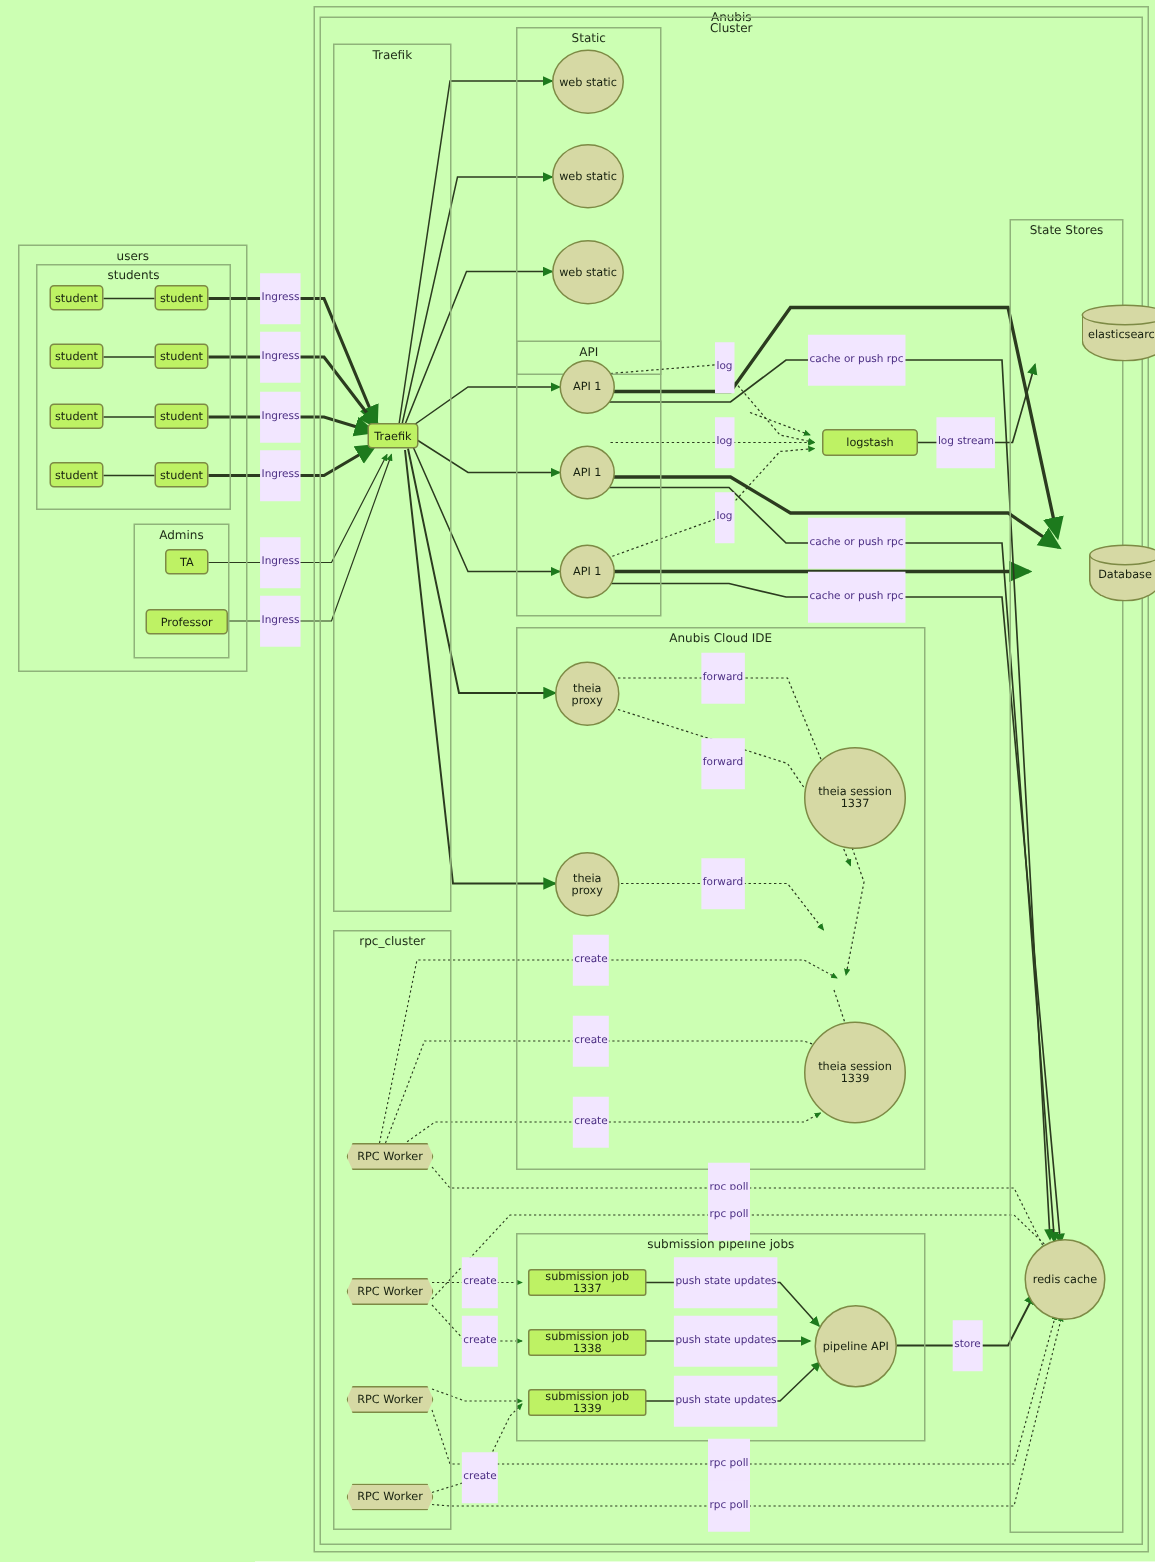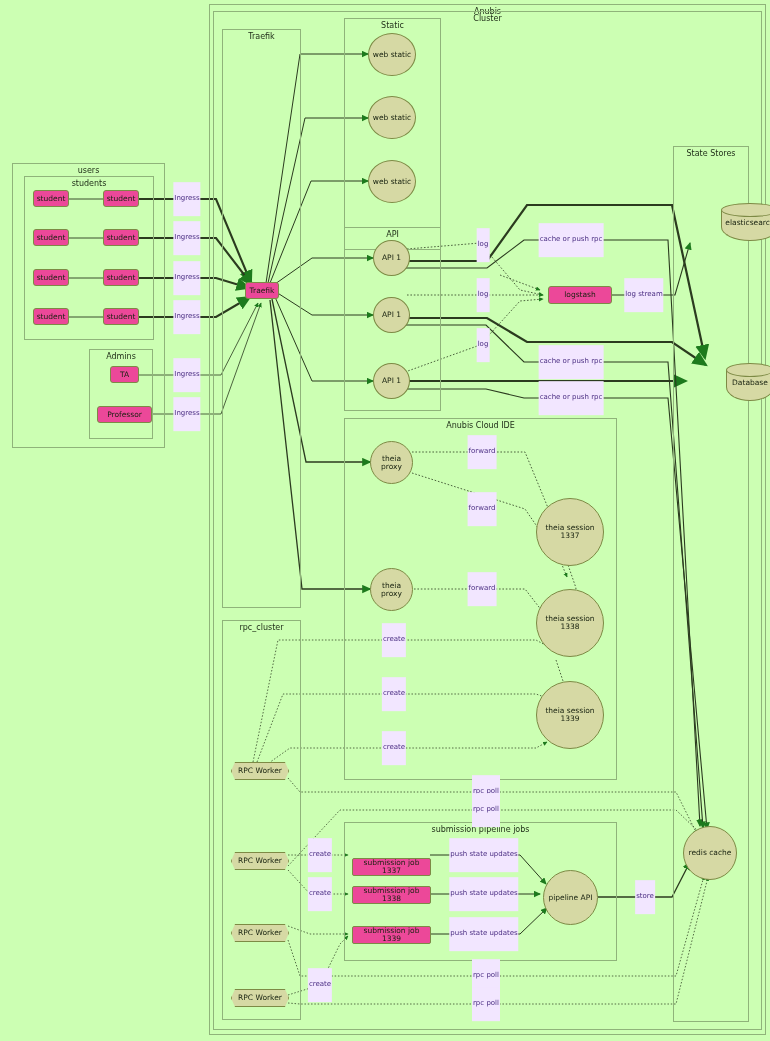--- a/index.html
+++ b/index.html
@@ -9,21 +9,21 @@
   #svgroot{position:absolute;left:0;top:0;width:770px;height:1041px;}
 
   
   .pkg{position:absolute;border:1px solid #8fb37a;background:rgba(0,0,0,0);box-sizing:border-box;}
   .pkg > .pkg-title{position:absolute;top:2px;left:0;width:100%;text-align:center;
       font-size:8px;color:#1d2b16;white-space:nowrap;}
 
   
   .node{position:absolute;box-sizing:border-box;display:flex;align-items:center;justify-content:center;
         color:#17210f;text-align:center;line-height:1.05;}
-  .rect{background:#ec4899;border:1px solid #7d8a45;border-radius:3px;font-size:7.5px;}
+  .rect{background:#bef264;border:1px solid #7d8a45;border-radius:3px;font-size:7.5px;}
   .rect.sq{border-radius:2px;}
   .ellipse{background:#d6d9a4;border:1px solid #7d8a45;border-radius:50%;font-size:7.5px;}
   .hexa{background:#d6d9a4;border:1px solid #7d8a45;font-size:7.5px;
         clip-path:polygon(7% 0,93% 0,100% 50%,93% 100%,7% 100%,0 50%);}
   .db{position:absolute;font-size:7.5px;color:#17210f;margin-left:40px;}
   .db .cyl-body{position:absolute;left:0;top:7px;right:0;bottom:0;background:#d6d9a4;
         border-left:1px solid #7d8a45;border-right:1px solid #7d8a45;border-bottom:1px solid #7d8a45;
         border-bottom-left-radius:50% 14px;border-bottom-right-radius:50% 14px;}
   .db .cyl-top{position:absolute;left:0;top:0;right:0;height:14px;background:#d6d9a4;
         border:1px solid #7d8a45;border-radius:50%;box-sizing:border-box;}
@@ -265,41 +265,38 @@
 
   <div class="node ellipse" style="left:370px;top:441px;width:43px;height:43px;">
       <span>theia proxy</span>
     </div>
   <div class="node ellipse" style="left:370px;top:568px;width:43px;height:43px;">
       <span>theia proxy</span>
     </div>
   <div class="node ellipse" style="left:536px;top:498px;width:68px;height:68px;">
       <span>theia session 1337</span>
     </div>
-  <div class="node ellipse" style="left:536px;top:589px;width:68px;height:68px;">
-      <span>theia session 1338</span>
-    </div>
   <div class="node ellipse" style="left:536px;top:681px;width:68px;height:68px;">
       <span>theia session 1339</span>
     </div>
 
   <div class="node hexa" style="left:231px;top:762px;width:58px;height:18px;">
       <span>RPC Worker</span>
     </div>
   <div class="node hexa" style="left:231px;top:852px;width:58px;height:18px;">
       <span>RPC Worker</span>
     </div>
   <div class="node hexa" style="left:231px;top:924px;width:58px;height:18px;">
       <span>RPC Worker</span>
     </div>
   <div class="node hexa" style="left:231px;top:989px;width:58px;height:18px;">
       <span>RPC Worker</span>
     </div>
 
-  <div class="node rect sq" style="left:352px;top:846px;width:79px;height:18px;margin-top:12px;">
+  <div class="node rect sq" style="left:352px;top:846px;width:79px;height:18px;">
       <span>submission job 1337</span>
     </div>
   <div class="node rect sq" style="left:352px;top:886px;width:79px;height:18px;">
       <span>submission job 1338</span>
     </div>
   <div class="node rect sq" style="left:352px;top:926px;width:79px;height:18px;">
       <span>submission job 1339</span>
     </div>
   <div class="node ellipse" style="left:543px;top:870px;width:55px;height:55px;">
       <span>pipeline API</span>

